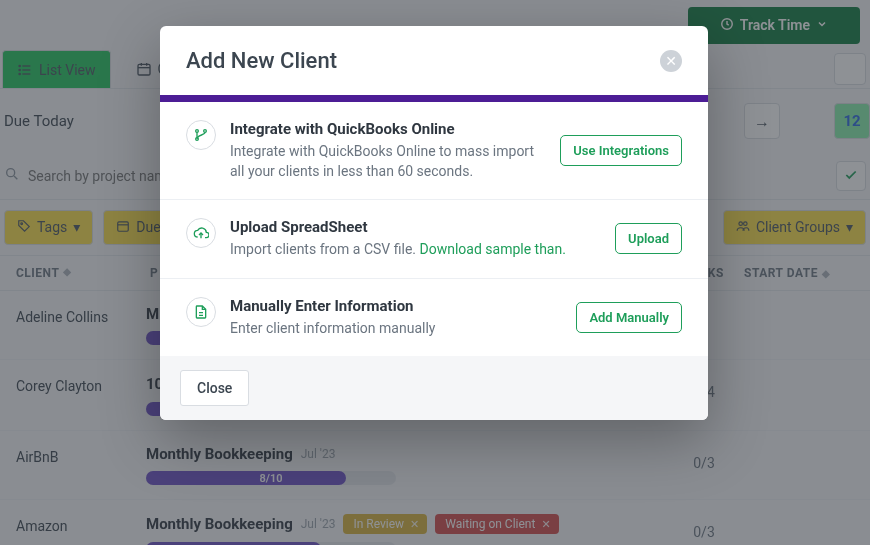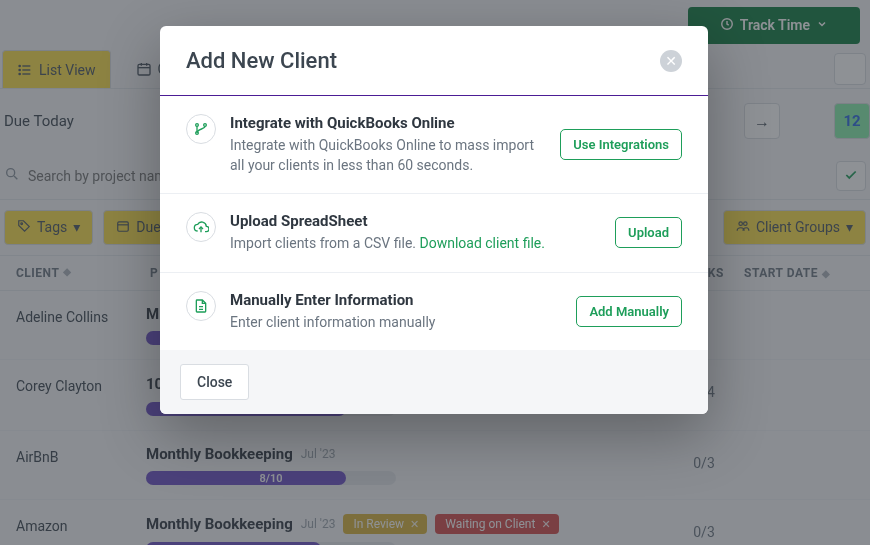--- a/index.html
+++ b/index.html
@@ -7,21 +7,21 @@
   .app { width: 870px; height: 545px; position: relative; }
 
   
   .topbar { height: 50px; display: flex; justify-content: flex-end; align-items: center; padding: 0 10px; }
   .track-btn { background: #0f7a3e; color: #fff; border: none; border-radius: 4px; padding: 10px 32px; font-weight: 600; font-size: 14px; display: flex; align-items: center; gap: 6px; }
 
   
   .viewrow { display: flex; align-items: center; justify-content: space-between; padding: 0 0 0 0; border-bottom: 1px solid #e3e6ea; }
   .view-tabs { display: flex; gap: 10px; padding-left: 2px; }
   .view-tab { display: flex; align-items: center; gap: 6px; padding: 10px 14px; font-size: 14px; color: #4a5560; border: 1px solid transparent; border-radius: 4px 4px 0 0; }
-  .view-tab.active { background: #fde047; border: 1px solid #d9dde2; border-bottom: none; }
+  .view-tab.active { background: #22c55e; border: 1px solid #d9dde2; border-bottom: none; }
   .tab-icon { display: inline-flex; width: 16px; height: 16px; }
   .right-box { width: 32px; height: 32px; border: 1px solid #d9dde2; border-radius: 4px; margin-right: 4px; background: #fff; }
 
   
   .due-row { display: flex; align-items: center; gap: 10px; padding: 14px 0 14px 4px; }
   .due-today { font-size: 15px; color: #3c4650; }
   .spacer { flex: 1; }
   .arrow-box { width: 36px; height: 36px; border: 1px solid #d9dde2; border-radius: 4px; background: #fff; display: flex; align-items: center; justify-content: center; color: #4a5560; font-size: 16px; }
   .count-box { width: 36px; height: 36px; border: 1px solid #d9dde2; border-radius: 4px; background: #86efac; display: flex; align-items: center; justify-content: center; color: #2b6be2; font-weight: 700; font-size: 15px; margin-left: 44px; }
 
@@ -61,21 +61,21 @@
   .progress .label { position: absolute; left: 0; right: 0; top: 0; bottom: 0; display: flex; align-items: center; justify-content: center; font-size: 11px; color: #fff; font-weight: 600; }
   .cell-tasks { width: 80px; text-align: center; font-size: 14px; color: #6b7580; padding-top: 10px; }
   .cell-start { width: 110px; }
 
   
   .overlay { position: absolute; inset: 0; background: rgba(50,55,62,.55); }
   .modal { position: absolute; left: 160px; top: 26px; width: 548px; background: #fff; border-radius: 6px; box-shadow: 0 20px 60px rgba(0,0,0,.3); overflow: hidden; }
   .modal-head { padding: 22px 26px 22px; display: flex; align-items: center; justify-content: space-between; }
   .modal-title { font-size: 22px; font-weight: 500; color: #3c4650; }
   .close-x { width: 22px; height: 22px; border-radius: 50%; background: #cdd2d8; color: #fff; display: flex; align-items: center; justify-content: center; font-size: 14px; }
-  .modal-body { border-top: 1px solid #4c1d95; }
+  .modal-body { border-top: 7px solid #4c1d95; }
   .opt { display: flex; gap: 14px; padding: 18px 26px; border-bottom: 1px solid #eceff3; align-items: flex-start; }
   .opt:last-child { border-bottom: none; }
   .opt-icon { width: 30px; height: 30px; border: 1px solid #d9dde2; border-radius: 50%; display: flex; align-items: center; justify-content: center; color: #1e9e5a; flex-shrink: 0; }
   .opt-text { flex: 1; }
   .opt-title { font-weight: 700; font-size: 15px; color: #2f3740; margin-bottom: 4px; }
   .opt-desc { font-size: 14px; color: #6b7580; line-height: 1.4; }
   .opt-desc a { color: #1e9e5a; text-decoration: none; }
   .opt-btn { border: 1.5px solid #1e9e5a; background: #fff; color: #1e9e5a; border-radius: 5px; padding: 7px 12px; font-size: 13px; font-weight: 600; align-self: center; white-space: nowrap; }
   .modal-foot { background: #f5f6f8; padding: 14px 20px; }
   .close-btn { background: #fff; border: 1px solid #d9dde2; border-radius: 3px; padding: 9px 16px; font-size: 14px; color: #3c4650; font-weight: 500; }
@@ -313,21 +313,21 @@
         <div class="opt">
           <div class="opt-icon">
             <svg width="16" height="16" viewBox="0 0 24 24" fill="none" stroke="#1e9e5a" stroke-width="2">
               <path d="M7 18a5 5 0 010-10 7 7 0 0113 3 4 4 0 010 8h-2"></path>
               <path d="M12 12v8"></path>
               <path d="M9 15l3-3 3 3"></path>
             </svg>
           </div>
           <div class="opt-text">
             <div class="opt-title">Upload SpreadSheet</div>
-            <div class="opt-desc">Import clients from a CSV file. <a href="#">Download client file.</a></div>
+            <div class="opt-desc">Import clients from a CSV file. <a href="#">Download sample than.</a></div>
           </div>
           <button class="opt-btn">Upload</button>
         </div>
         <div class="opt">
           <div class="opt-icon">
             <svg width="16" height="16" viewBox="0 0 24 24" fill="none" stroke="#1e9e5a" stroke-width="2">
               <path d="M14 3H6a1 1 0 00-1 1v16a1 1 0 001 1h12a1 1 0 001-1V8l-5-5z"></path>
               <path d="M14 3v5h5"></path>
               <line x1="9" y1="13" x2="15" y2="13"></line>
               <line x1="9" y1="17" x2="15" y2="17"></line>

